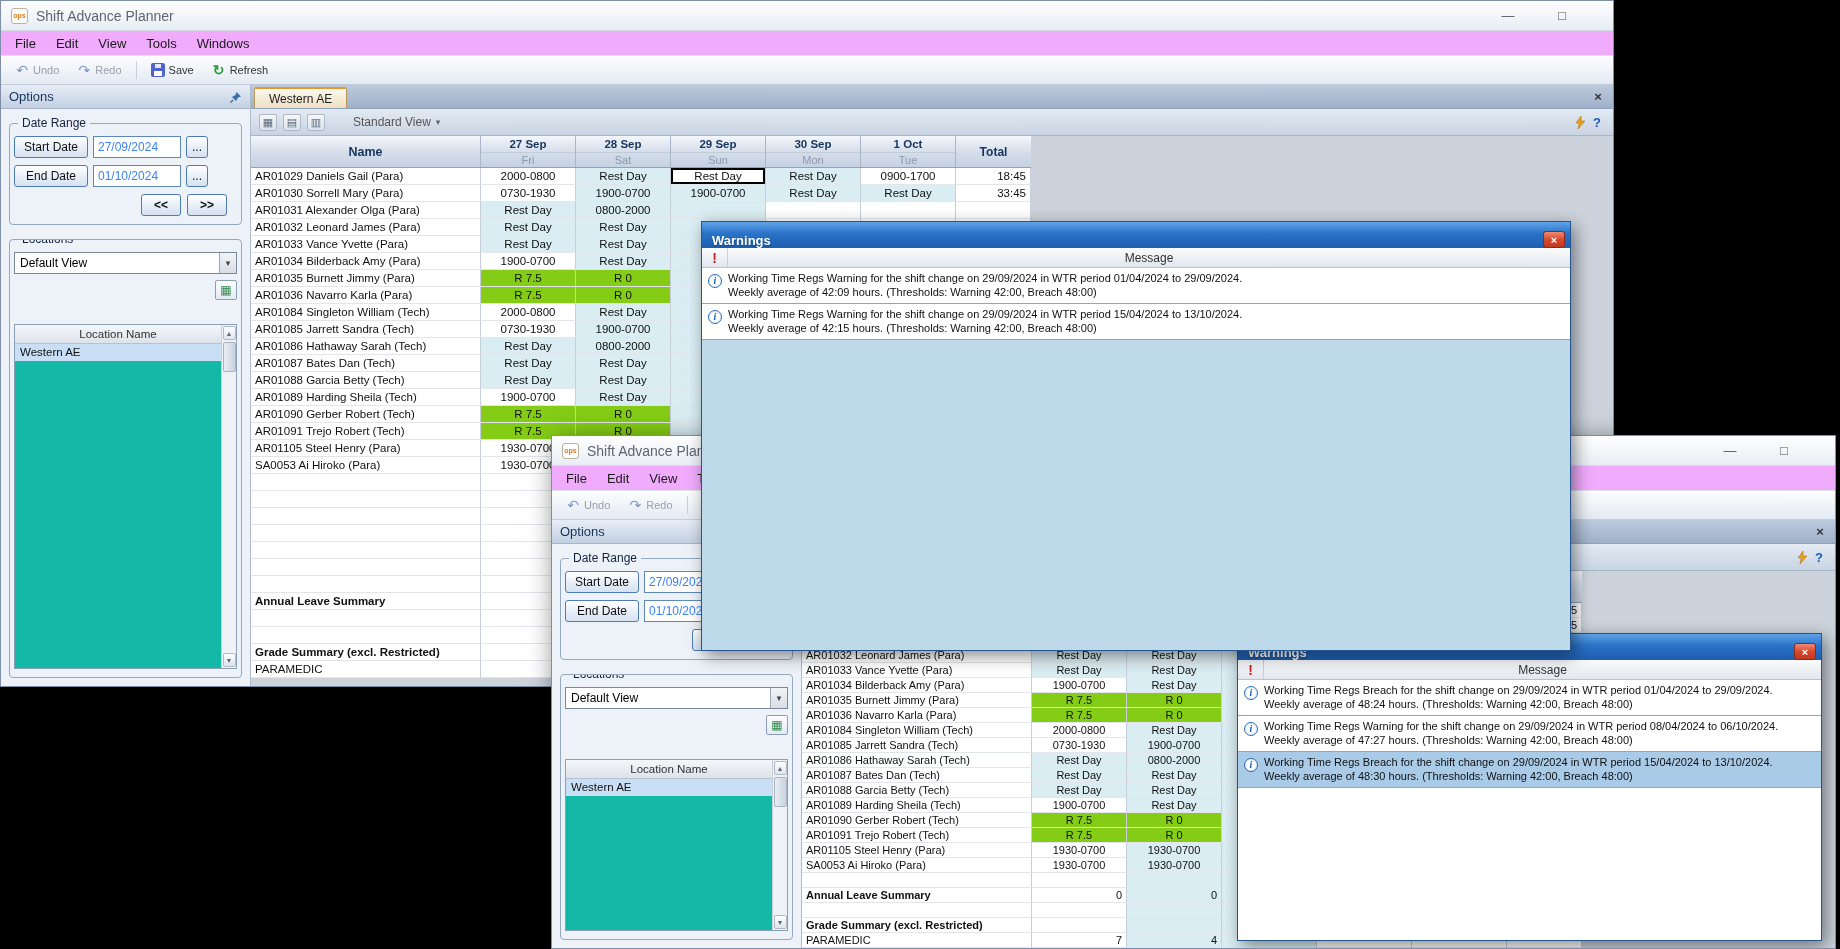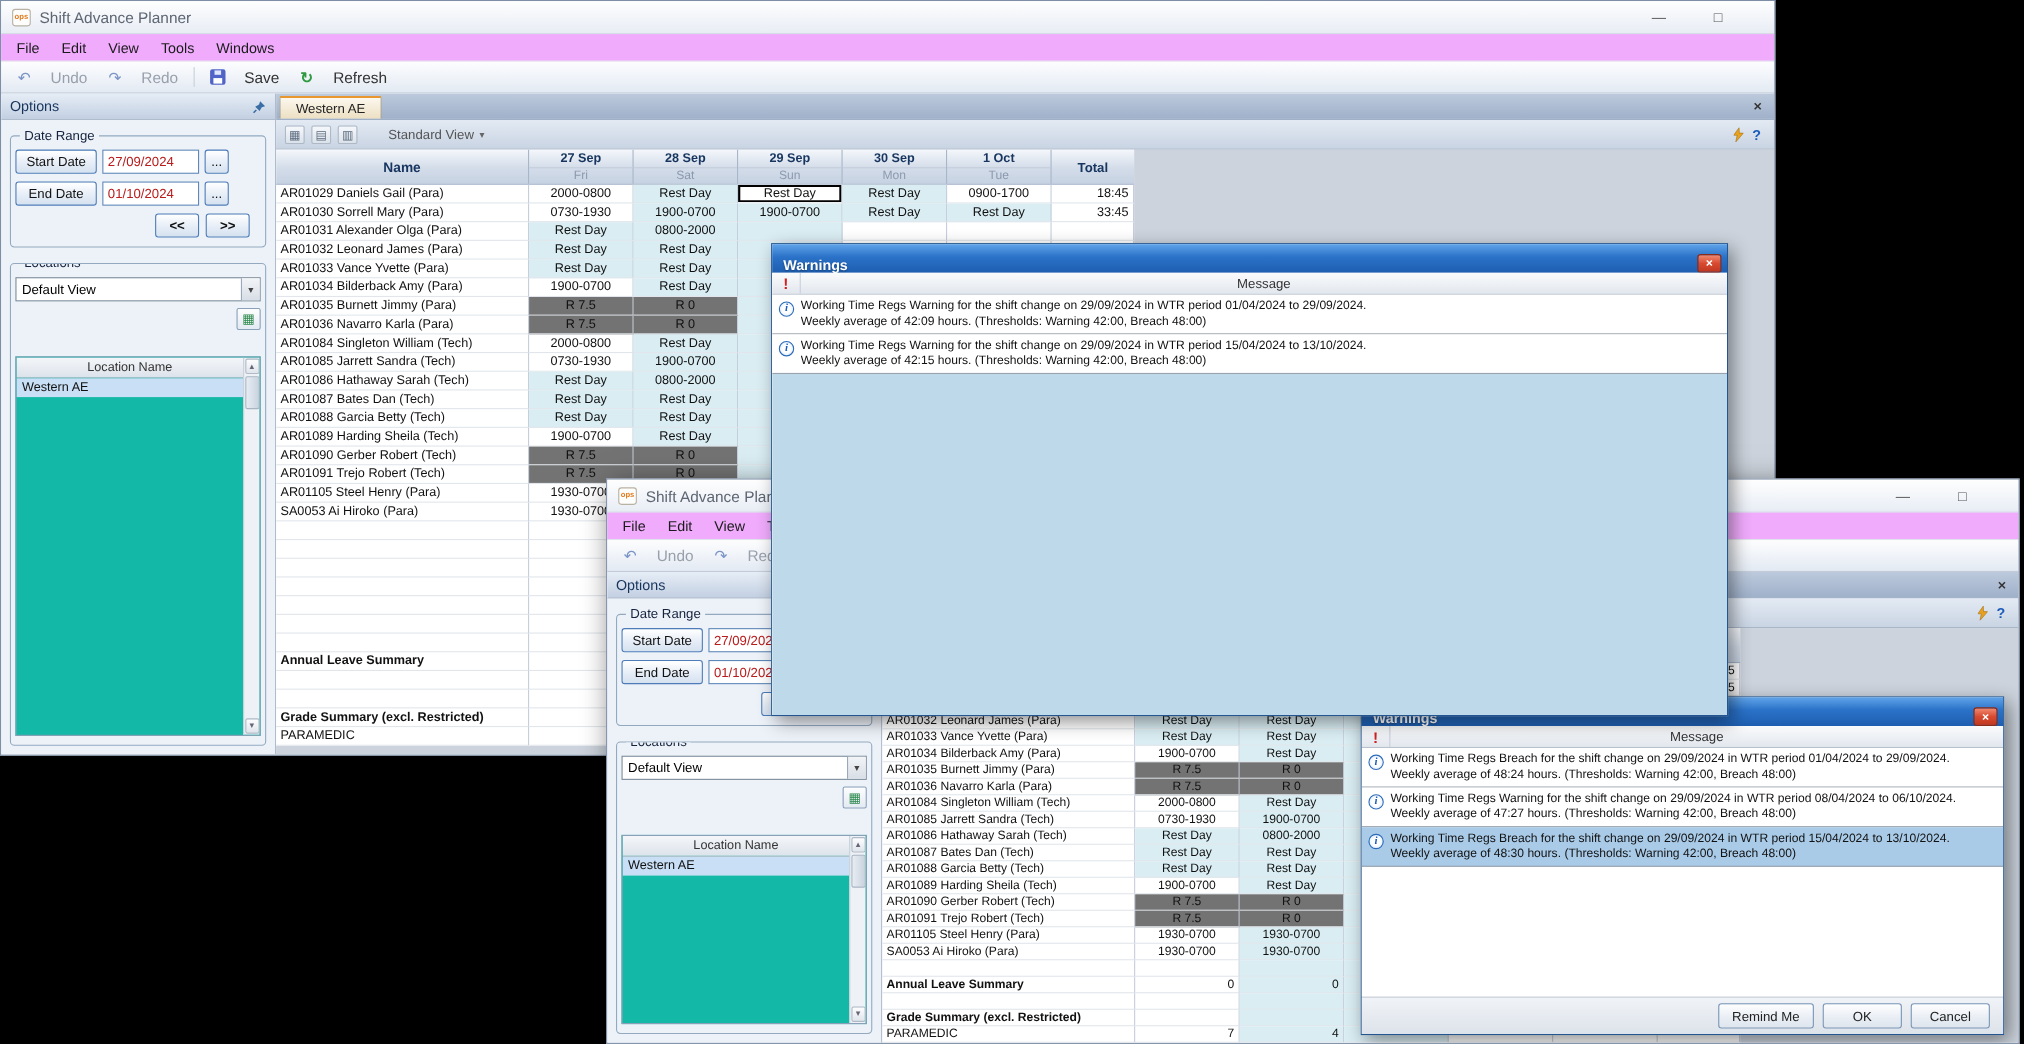--- a/index.html
+++ b/index.html
@@ -20,21 +20,21 @@
   .title-text{margin-left:8px;color:#5d6672;font-size:14px}
   .win-controls{margin-left:auto;display:flex;gap:28px;padding-right:28px}
   .win-btn{color:#555;font-size:13px;width:26px;text-align:center;cursor:default}
 
   .menubar{height:25px;flex:0 0 25px;display:flex;align-items:center;background:#f0abfc;
     border-bottom:1px solid #dfe4ea;padding-left:4px}
   .menu-item{padding:4px 10px;font-size:13px;color:#1a1a1a}
 
   .toolbar{height:29px;flex:0 0 29px;display:flex;align-items:center;
     background:linear-gradient(#fdfdfe,#e3eaf3);border-bottom:1px solid #c3ccd8;padding-left:6px;gap:2px}
-  .tool-btn{display:flex;align-items:center;gap:17px;padding:3px 8px;font-size:14px;color:#333;
+  .tool-btn{display:flex;align-items:center;gap:4px;padding:3px 8px;font-size:11px;color:#333;
     border:none;background:transparent;border-radius:3px;font-family:inherit}
   .tool-btn.disabled{color:#98a0ab}
   .tool-icon{width:14px;height:14px;display:inline-flex;align-items:center;justify-content:center}
   .icon-undo::before{content:"↶";color:#7a94c6;font-size:14px}
   .icon-redo::before{content:"↷";color:#7a94c6;font-size:14px}
   .icon-refresh::before{content:"↻";color:#2f9a3f;font-weight:bold;font-size:14px}
   .icon-save{background:#5064c8;border-radius:2px;position:relative}
   .icon-save::before{content:"";position:absolute;top:1px;left:4px;width:6px;height:4px;background:#dfe6ff}
   .icon-save::after{content:"";position:absolute;bottom:1px;left:3px;width:8px;height:5px;background:#fff}
   .tb-sep{width:1px;height:18px;background:#c8d0da;margin:0 4px}
@@ -49,21 +49,21 @@
     padding:0 8px;font-size:13px;color:#17345d}
   .options-body{flex:1;display:flex;flex-direction:column;overflow:hidden}
   .groupbox{margin:14px 8px 0;padding:12px 4px 8px;position:relative;border:1px solid #93a9c0;border-radius:4px}
   .groupbox-label{position:absolute;top:-8px;left:8px;background:#edf2f9;padding:0 4px;font-size:12px;color:#14233d}
   .dr-row{display:flex;align-items:center;gap:5px;margin-bottom:7px}
   .btn{height:22px;border:1px solid #4d7cb8;border-radius:3px;color:#111;font-size:12px;font-family:inherit;
     background:linear-gradient(#ffffff,#e4ecf6 60%,#d6e2f0);padding:0 4px}
   .btn-date{width:74px}
   .btn-sm{width:22px;padding:0}
   .date-input{width:88px;height:22px;border:1px solid #5d88b8;font-size:12px;padding:0 4px;
-    font-family:inherit;background:#fff;color:#b91c1c}
+    font-family:inherit;background:#fff;color:#3b82f6}
   .dr-nav{display:flex;gap:6px;justify-content:flex-end;padding-right:10px;margin-top:3px}
   .btn-nav{width:40px;font-weight:bold}
   .groupbox.locations{flex:1;margin-bottom:8px;display:flex;flex-direction:column;overflow:hidden}
   .combo{height:22px;border:1px solid #7a8a9a;background:#fff;display:flex;align-items:center}
   .combo-text{flex:1;padding-left:5px;font-size:12px;color:#000}
   .combo-btn{width:17px;height:100%;border-left:1px solid #9aa8ba;font-size:8px;color:#444;
     background:linear-gradient(#f2f4f7,#d8dee6);display:flex;align-items:center;justify-content:center}
   .loc-edit-row{display:flex;justify-content:flex-end;margin:6px 0 0}
   .loc-edit{width:22px;height:20px;border:1px solid #8aa0b8;border-radius:2px;color:#2e8a4e;font-size:12px;
     background:linear-gradient(#fdfdfe,#e3eaf2);display:flex;align-items:center;justify-content:center}
@@ -112,21 +112,21 @@
   .gh-total{width:75px;display:flex;align-items:center;justify-content:center;font-weight:bold;color:#17355f;font-size:12px}
   .grid-row{display:flex;height:17px;background:#fff}
   .window--front .grid-row{height:15px}
   .gc-name,.gc,.gc-total{border-right:1px solid #c6cedb;border-bottom:1px solid #e2e6ec;font-size:11.5px;
     line-height:16px;white-space:nowrap;overflow:hidden}
   .window--front .gc-name,.window--front .gc,.window--front .gc-total{line-height:14px;font-size:11px}
   .gc-name{width:230px;padding-left:4px}
   .bold-row .gc-name{font-weight:bold}
   .gc{width:95px;text-align:center}
   .gc.wknd,.gc.rest{background:#d9edf3}
-  .gc.rel{background:#737373}
+  .gc.rel{background:#84cc16}
   .gc.sel{background:#fff;box-shadow:inset 0 0 0 2px #000}
   .gc.num{text-align:right;padding-right:4px}
   .gc-total{width:75px;text-align:right;padding-right:4px}
 
   
   .warn-dialog{position:absolute;border:1px solid #24558e;box-shadow:4px 5px 16px rgba(0,0,0,.45);
     display:flex;flex-direction:column;background:#fff;z-index:9}
   .window--back .warn-dialog{left:700px;top:220px;width:870px;height:430px}
   .window--front .warn-dialog{left:685px;top:197px;width:585px;height:308px}
   .warn-titlebar{height:26px;flex:0 0 26px;display:flex;align-items:flex-end;padding:0 5px 0 10px;
@@ -971,20 +971,15 @@
             <span class="warn-iconwrap">
               <span class="warn-icon">i</span>
             </span>
             <span class="warn-text">
               <div class="warn-line">Working Time Regs Breach for the shift change on 29/09/2024 in WTR period 15/04/2024 to 13/10/2024.</div>
               <div class="warn-line">Weekly average of 48:30 hours. (Thresholds: Warning 42:00, Breach 48:00)</div>
             </span>
           </div>
           <div class="warn-fill"></div>
         </div>
-        <div class="warn-footer">
-          <button class="wbtn">Remind Me</button>
-          <button class="wbtn">OK</button>
-          <button class="wbtn">Cancel</button>
-        </div>
       </div>
     </div>
   </div>
 
 </body></html>

